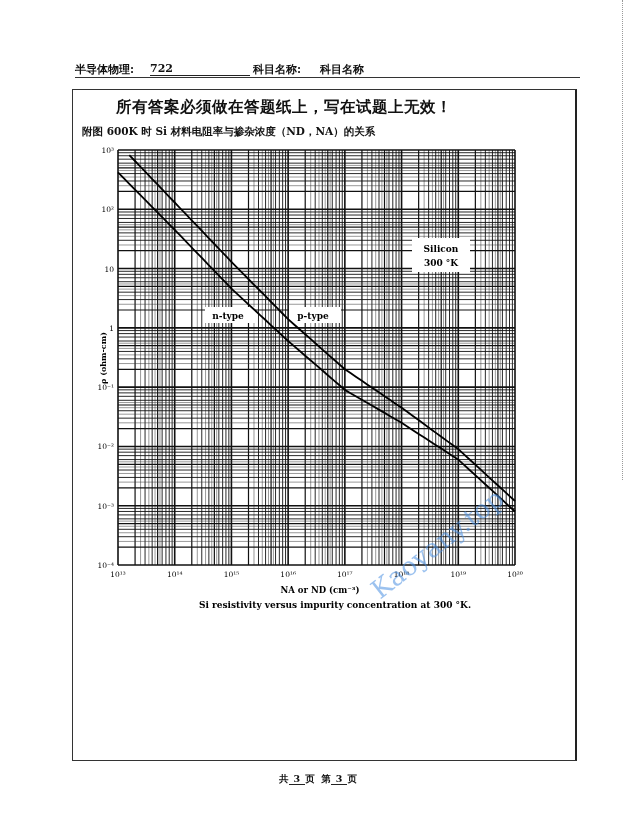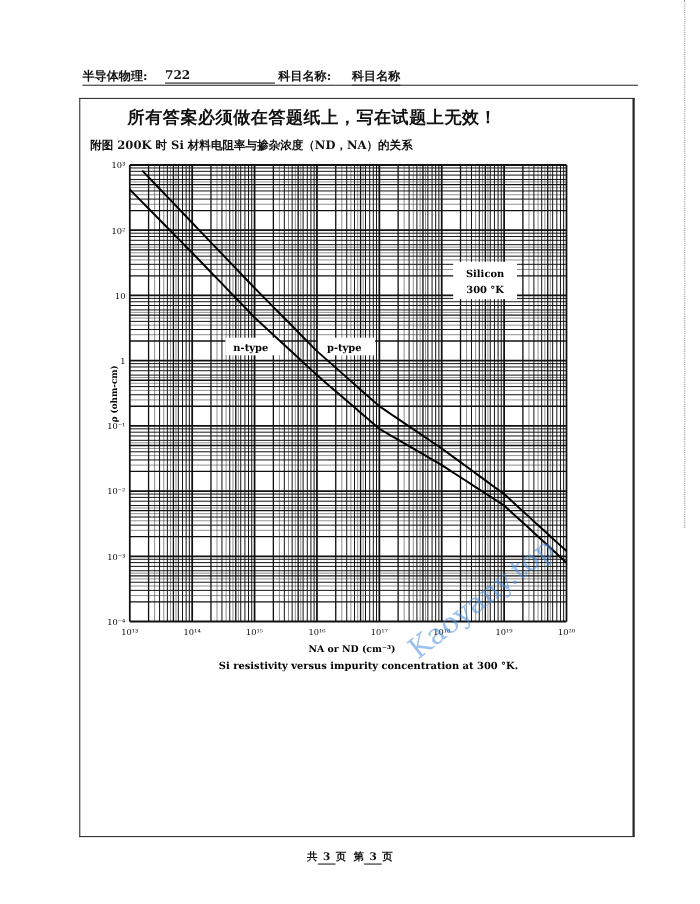--- a/index.html
+++ b/index.html
@@ -34,21 +34,21 @@
     <span style="position:static">722</span>
   </span>
   <span style="left:178px">科目名称:</span>
   <span style="left:245px" class="ul">科目名称</span>
 </div>
 <div class="hdr-line"></div>
 
 <div class="frame"></div>
 
 <div class="notice">所有答案必须做在答题纸上，写在试题上无效！</div>
-<div class="figtitle">附图 200K 时 Si 材料电阻率与掺杂浓度（ND，NA）的关系</div>
+<div class="figtitle">附图 600K 时 Si 材料电阻率与掺杂浓度（ND，NA）的关系</div>
 
 <svg class="chart" id="chart" width="636" height="822" viewBox="0 0 636 822">
     <g>
       <line x1="118" y1="150" x2="118" y2="565" stroke="#111" stroke-width="1.6"></line>
       <line x1="135.07270118265723" y1="150" x2="135.07270118265723" y2="565" stroke="#111" stroke-width="1.2"></line>
       <line x1="140.56888334897127" y1="150" x2="140.56888334897127" y2="565" stroke="#333" stroke-width="0.5"></line>
       <line x1="145.05959116052944" y1="150" x2="145.05959116052944" y2="565" stroke="#111" stroke-width="0.9"></line>
       <line x1="148.85643051529422" y1="150" x2="148.85643051529422" y2="565" stroke="#333" stroke-width="0.5"></line>
       <line x1="152.14540236531445" y1="150" x2="152.14540236531445" y2="565" stroke="#111" stroke-width="0.9"></line>
       <line x1="155.04648113840165" y1="150" x2="155.04648113840165" y2="565" stroke="#333" stroke-width="0.5"></line>

